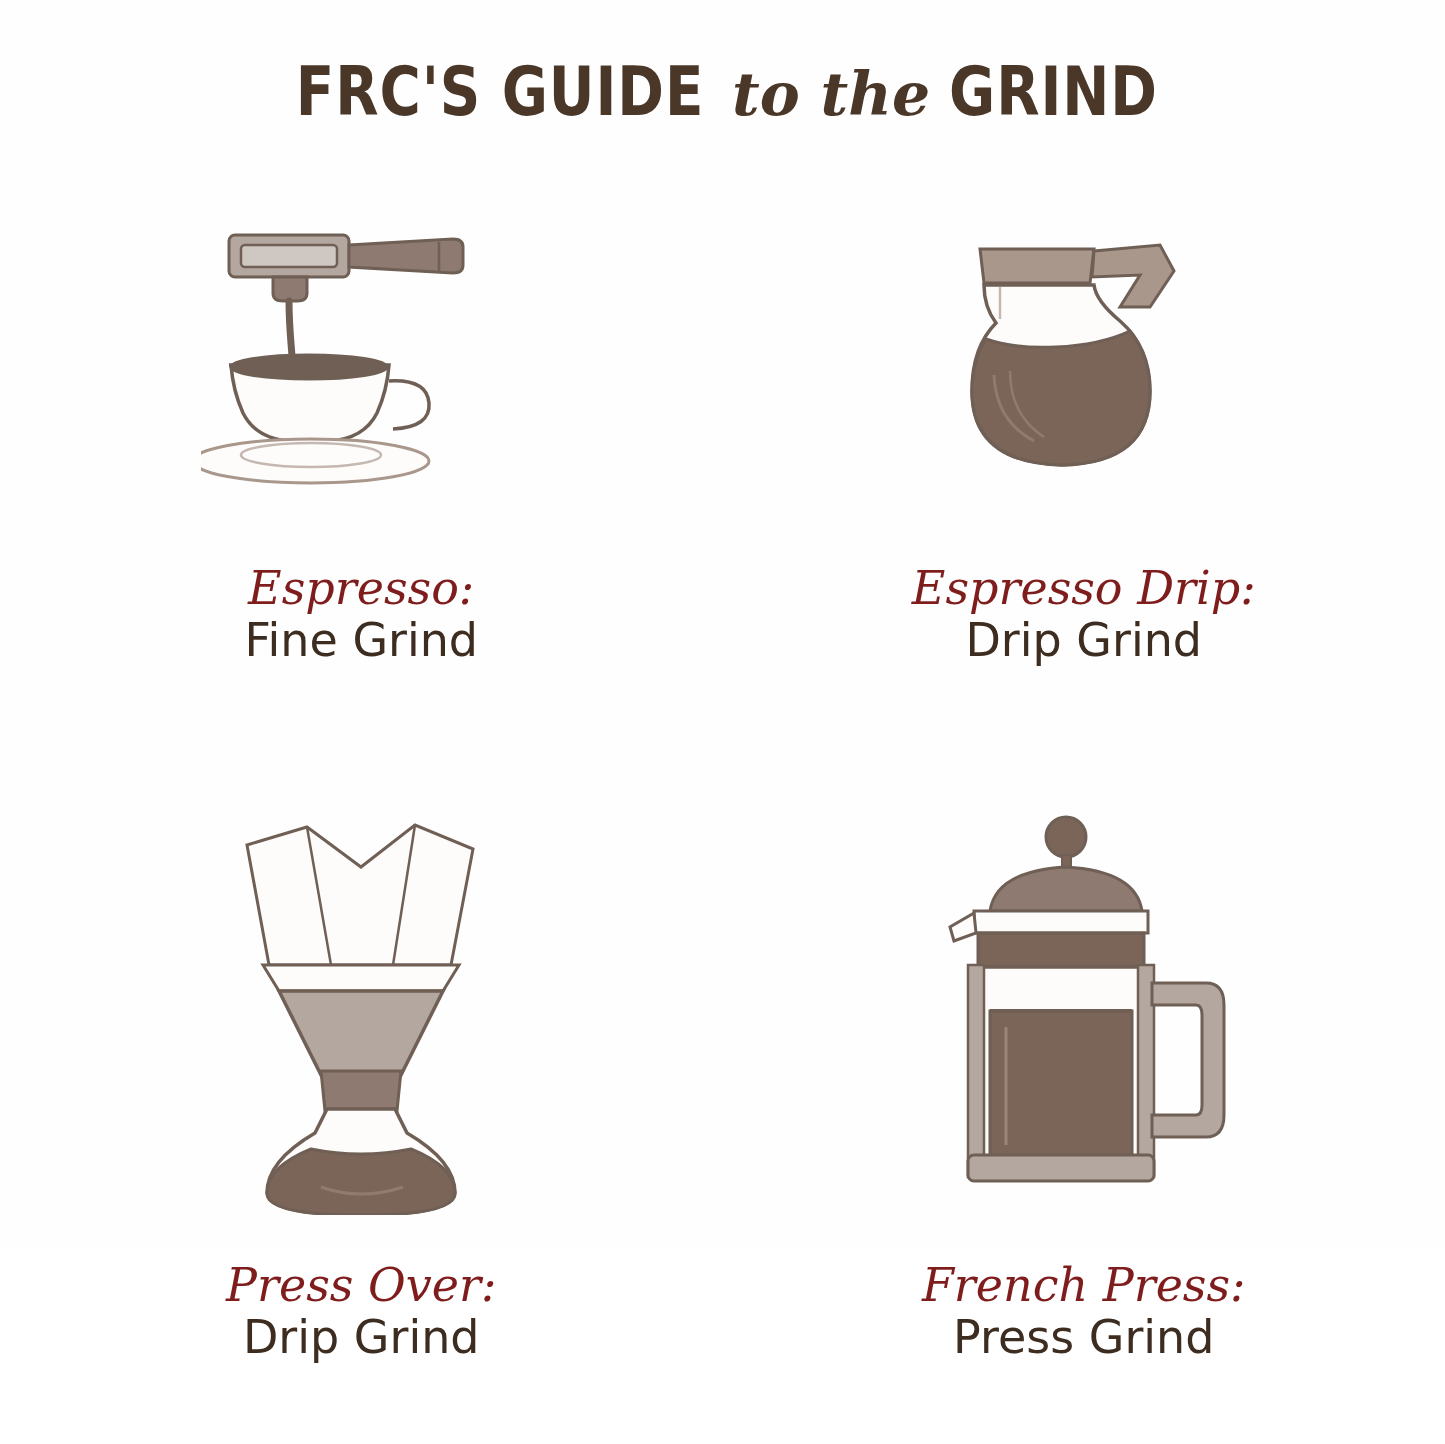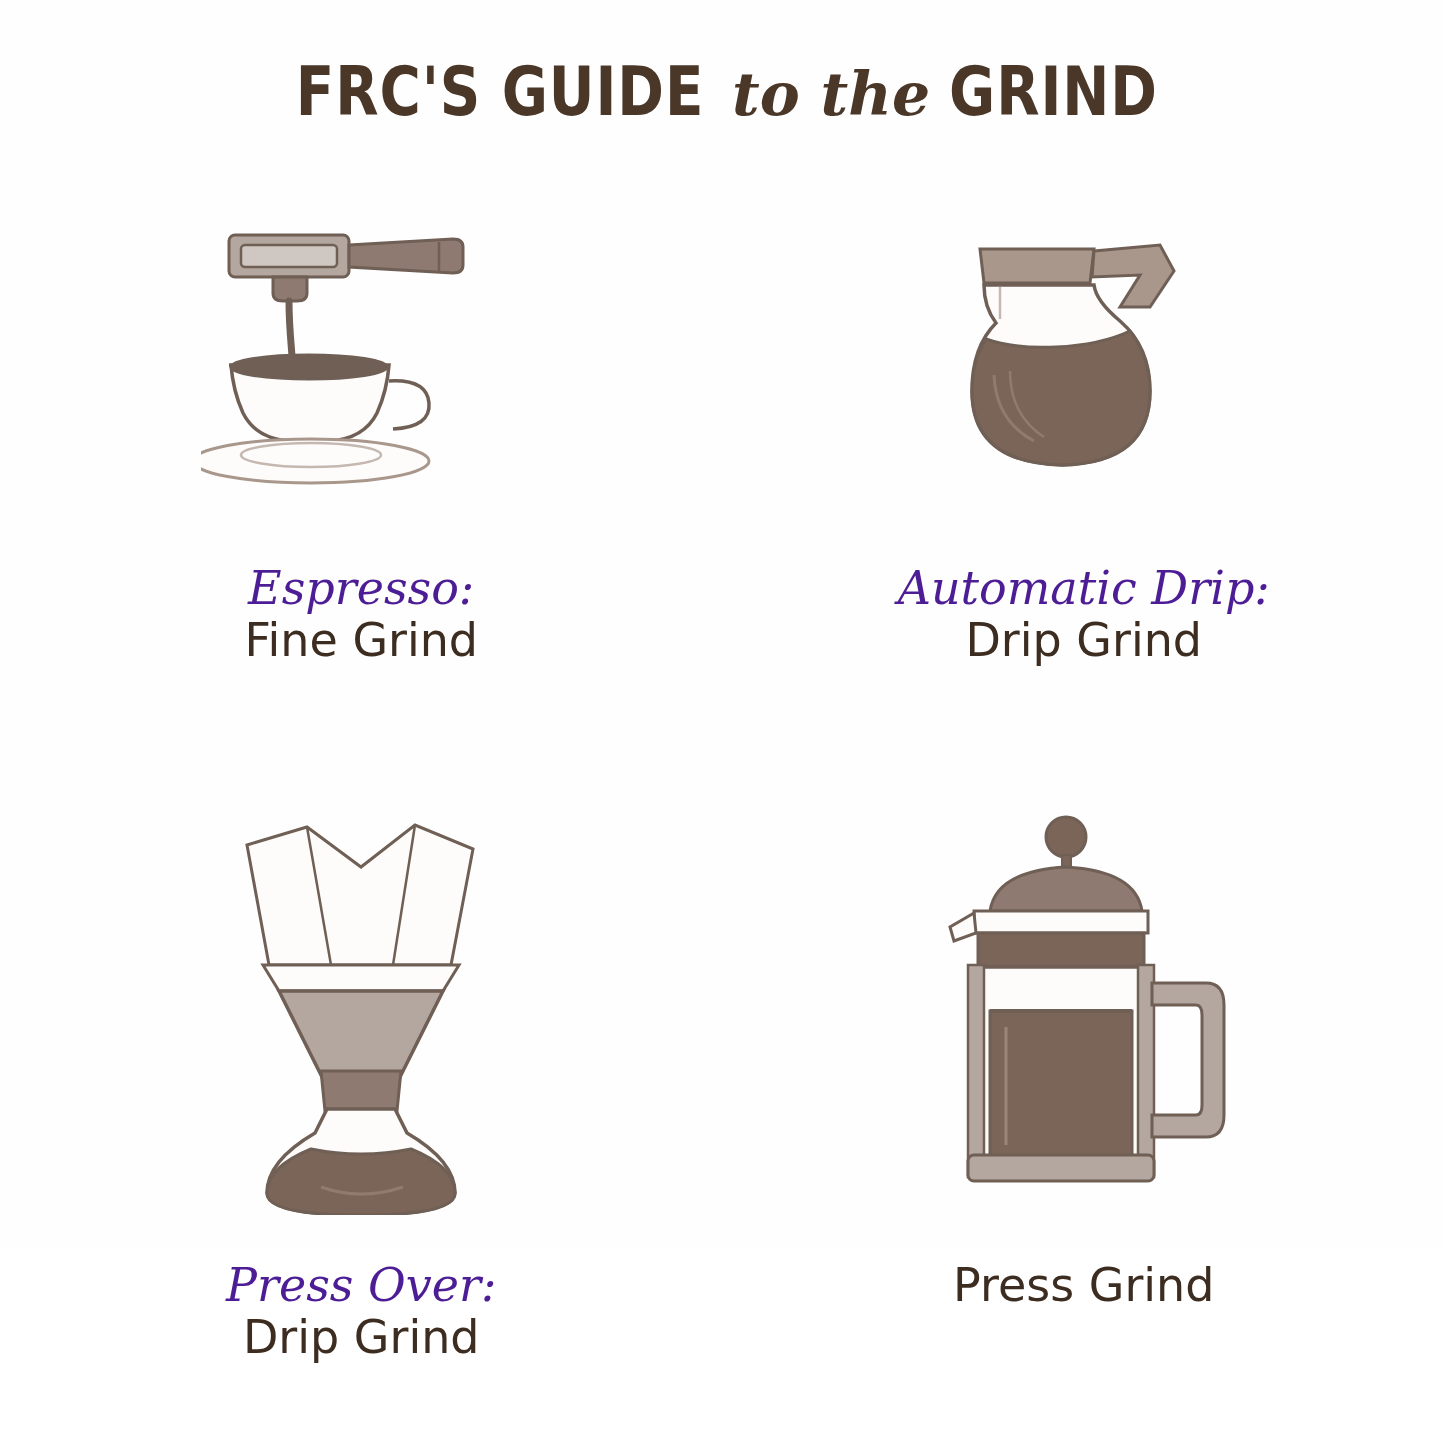--- a/index.html
+++ b/index.html
@@ -81,21 +81,21 @@
   }
   .caption {
     text-align: center;
     line-height: 1.12;
     margin-top: 18px;
   }
   .cap-line1 {
     font-family: "DejaVu Serif", serif;
     font-style: italic;
     font-size: 46px;
-    color: #4c1d95;
+    color: #7f1d1d;
     display: block;
   }
   .cap-line2 {
     font-family: "DejaVu Sans", sans-serif;
     font-size: 46px;
     color: #3d2c20;
     display: block;
   }
   .cell.row2 .caption { margin-top: 30px; }
 
@@ -154,21 +154,21 @@
 
           <path d="M62 124 Q90 134 132 132 Q176 130 206 116 Q226 142 226 176 Q226 248 138 250 Q48 248 48 176 Q48 146 62 124 Z" fill="#7b6558" stroke="#6f5f55" stroke-width="3"></path>
 
           <path d="M70 160 Q72 206 110 226" fill="none" stroke="#8f7c6e" stroke-width="3"></path>
           <path d="M86 156 Q86 200 120 222" fill="none" stroke="#8f7c6e" stroke-width="2.5"></path>
 
           <path d="M76 72 L76 104" stroke="#c4b8b0" stroke-width="2.5"></path>
         </svg>
       </div>
       <div class="caption">
-        <span class="cap-line1">Automatic Drip:</span>
+        <span class="cap-line1">Espresso Drip:</span>
         <span class="cap-line2">Drip Grind</span>
       </div>
     </div>
 
     <div class="cell row2">
       <div class="art">
         <svg width="300" height="400" viewBox="0 0 300 400">
 
           <path d="M36 30 L96 12 L150 52 L204 10 L262 34 L240 150 L58 150 Z" fill="#fdfcfb" stroke="#6f5f55" stroke-width="3"></path>
           <path d="M96 12 L120 150" fill="none" stroke="#6f5f55" stroke-width="2.5"></path>
@@ -216,18 +216,19 @@
           <rect x="34" y="150" width="16" height="212" fill="#b3a79f" stroke="#6f5f55" stroke-width="2.5"></rect>
           <rect x="204" y="150" width="16" height="212" fill="#b3a79f" stroke="#6f5f55" stroke-width="2.5"></rect>
           <rect x="34" y="340" width="186" height="26" rx="6" fill="#b3a79f" stroke="#6f5f55" stroke-width="3"></rect>
 
           <path d="M218 168 L272 168 Q290 168 290 190 L290 300 Q290 322 272 322 L218 322 L218 300 L262 300 Q268 300 268 290 L268 200 Q268 190 262 190 L218 190 Z" fill="#b3a79f" stroke="#6f5f55" stroke-width="3"></path>
 
           <line x1="72" y1="212" x2="72" y2="330" stroke="#9a8679" stroke-width="3"></line>
         </svg>
       </div>
       <div class="caption">
+        <span class="cap-line1">French Press:</span>
         <span class="cap-line2">Press Grind</span>
       </div>
     </div>
 
   </div>
 </div>
 
 </body></html>

